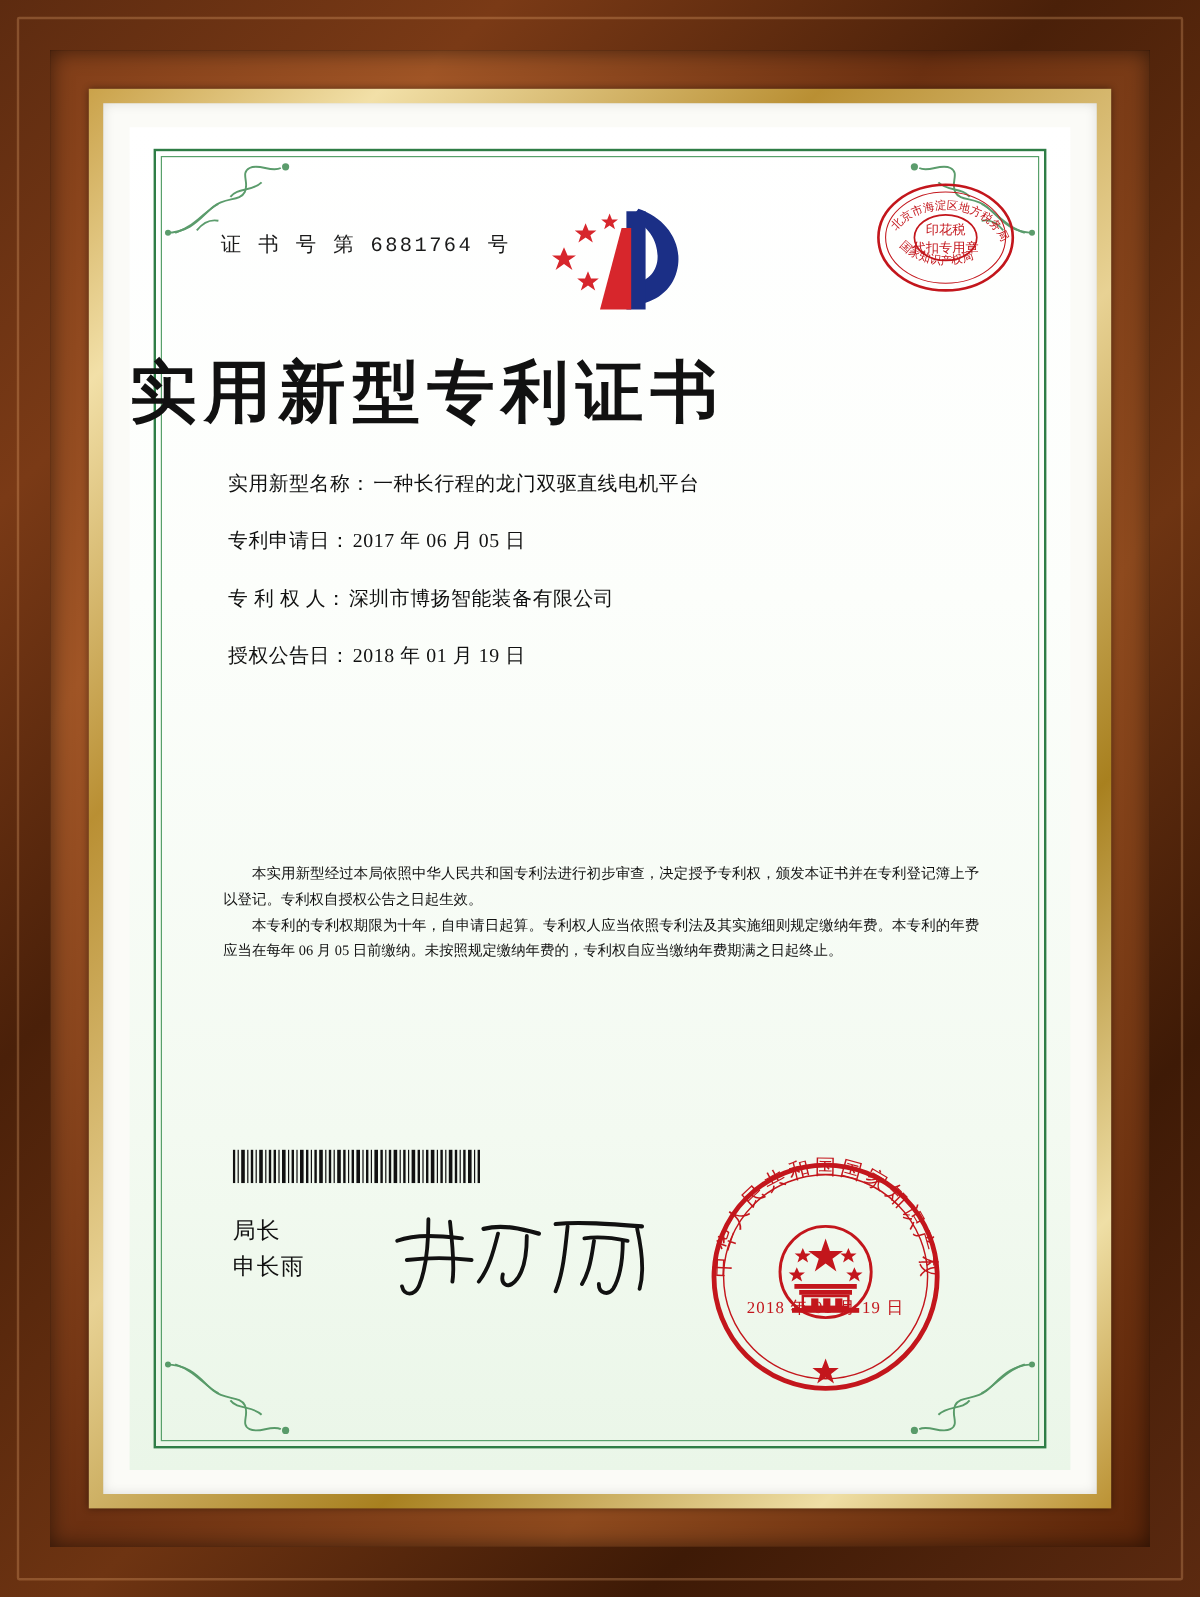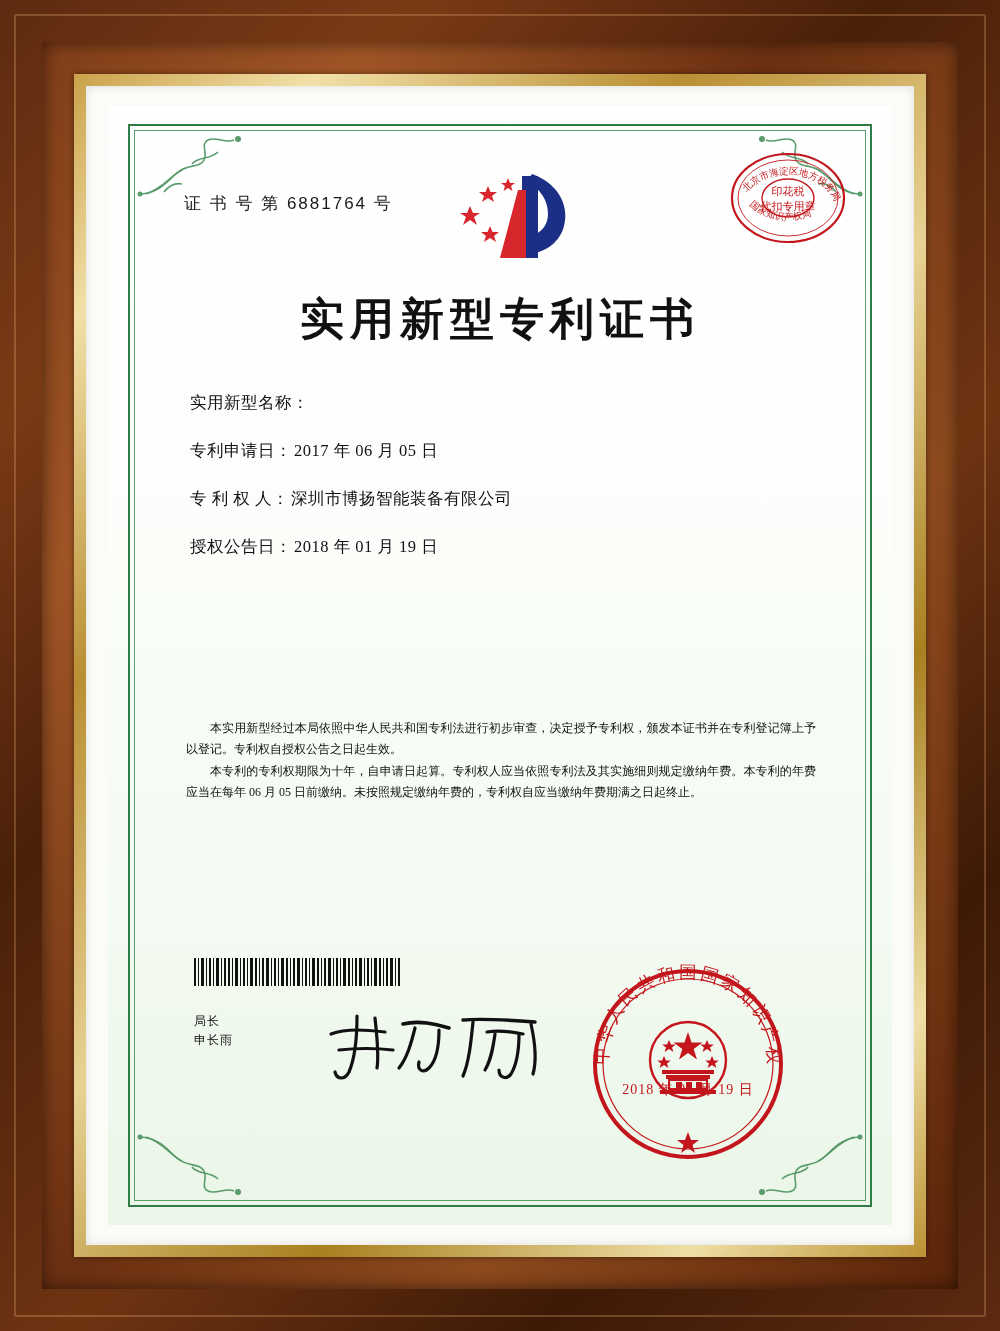--- a/index.html
+++ b/index.html
@@ -52,48 +52,48 @@
   .corner svg{width:100%;height:100%;display:block;}
   .c-tl{left:26px;top:24px;}
   .c-tr{right:26px;top:24px;transform:scaleX(-1);}
   .c-bl{left:26px;bottom:24px;transform:scaleY(-1);}
   .c-br{right:26px;bottom:24px;transform:scale(-1,-1);}
 
   
   .cert-no{
     position:absolute;left:76px;top:86px;
     font-size:17px;letter-spacing:2px;color:#1a1a1a;
-    font-family:Liberation Sans, sans-serif;
+    font-family:Liberation Mono, monospace;
   }
   .logo{position:absolute;left:352px;top:60px;width:130px;height:100px;}
   .stamp-tax{
     position:absolute;right:44px;top:32px;width:120px;height:120px;
   }
   .title{
-    position:absolute;left:0;right:0;top:184px;text-align:center;
-    font-size:44px;font-weight:bold;letter-spacing:6px;color:#111;
+    position:absolute;left:0;right:0;top:184px;text-align:left;
+    font-size:56px;font-weight:bold;letter-spacing:6px;color:#111;
     font-family:Liberation Serif, serif;
   }
 
   
   .fields{position:absolute;left:82px;top:285px;width:620px;}
   .row{display:flex;align-items:flex-start;margin-bottom:25px;font-size:16.5px;color:#111;line-height:1.4;}
   .row .lbl{white-space:nowrap;letter-spacing:0.5px;}
   .row .val{margin-left:2px;letter-spacing:0.5px;}
 
   
   .paras{position:absolute;left:78px;top:612px;width:630px;font-size:12px;line-height:1.72;color:#111;text-align:justify;}
   .paras p{margin:0 0 2px 0;text-indent:2em;}
 
   
   .barcode{position:absolute;left:86px;top:852px;width:208px;height:28px;}
   .barcode svg{display:block;width:100%;height:100%;}
 
   
-  .sig-label{position:absolute;left:86px;top:906px;font-size:12px;line-height:1.6;color:#111;letter-spacing:1px;font-family:Liberation Serif, serif;}
+  .sig-label{position:absolute;left:86px;top:906px;font-size:19px;line-height:1.6;color:#111;letter-spacing:1px;font-family:Liberation Serif, serif;}
   .sig-hand{
     position:absolute;left:215px;top:900px;width:245px;height:80px;
   }
   .seal-main{position:absolute;left:480px;top:858px;width:200px;height:200px;}
   .seal-date{
     position:absolute;left:480px;top:975px;width:200px;text-align:center;
     font-size:14px;color:#c3161c;letter-spacing:1px;
   }
   .page-no{
     position:absolute;left:0;right:0;bottom:50px;text-align:center;
@@ -184,20 +184,21 @@
           <textPath href="#arcBot" startOffset="10%">国家知识产权局</textPath>
         </text>
       </svg>
     </div>
 
     <div class="title">实用新型专利证书</div>
 
     <div class="fields">
       <div class="row">
         <span class="lbl">实用新型名称：</span>
+        <span class="val">一种长行程的龙门双驱直线电机平台</span>
       </div>
       <div class="row">
         <span class="lbl">专利申请日：</span>
         <span class="val">2017 年 06 月 05 日</span>
       </div>
       <div class="row">
         <span class="lbl">专 利 权 人：</span>
         <span class="val">深圳市博扬智能装备有限公司</span>
       </div>
       <div class="row">

